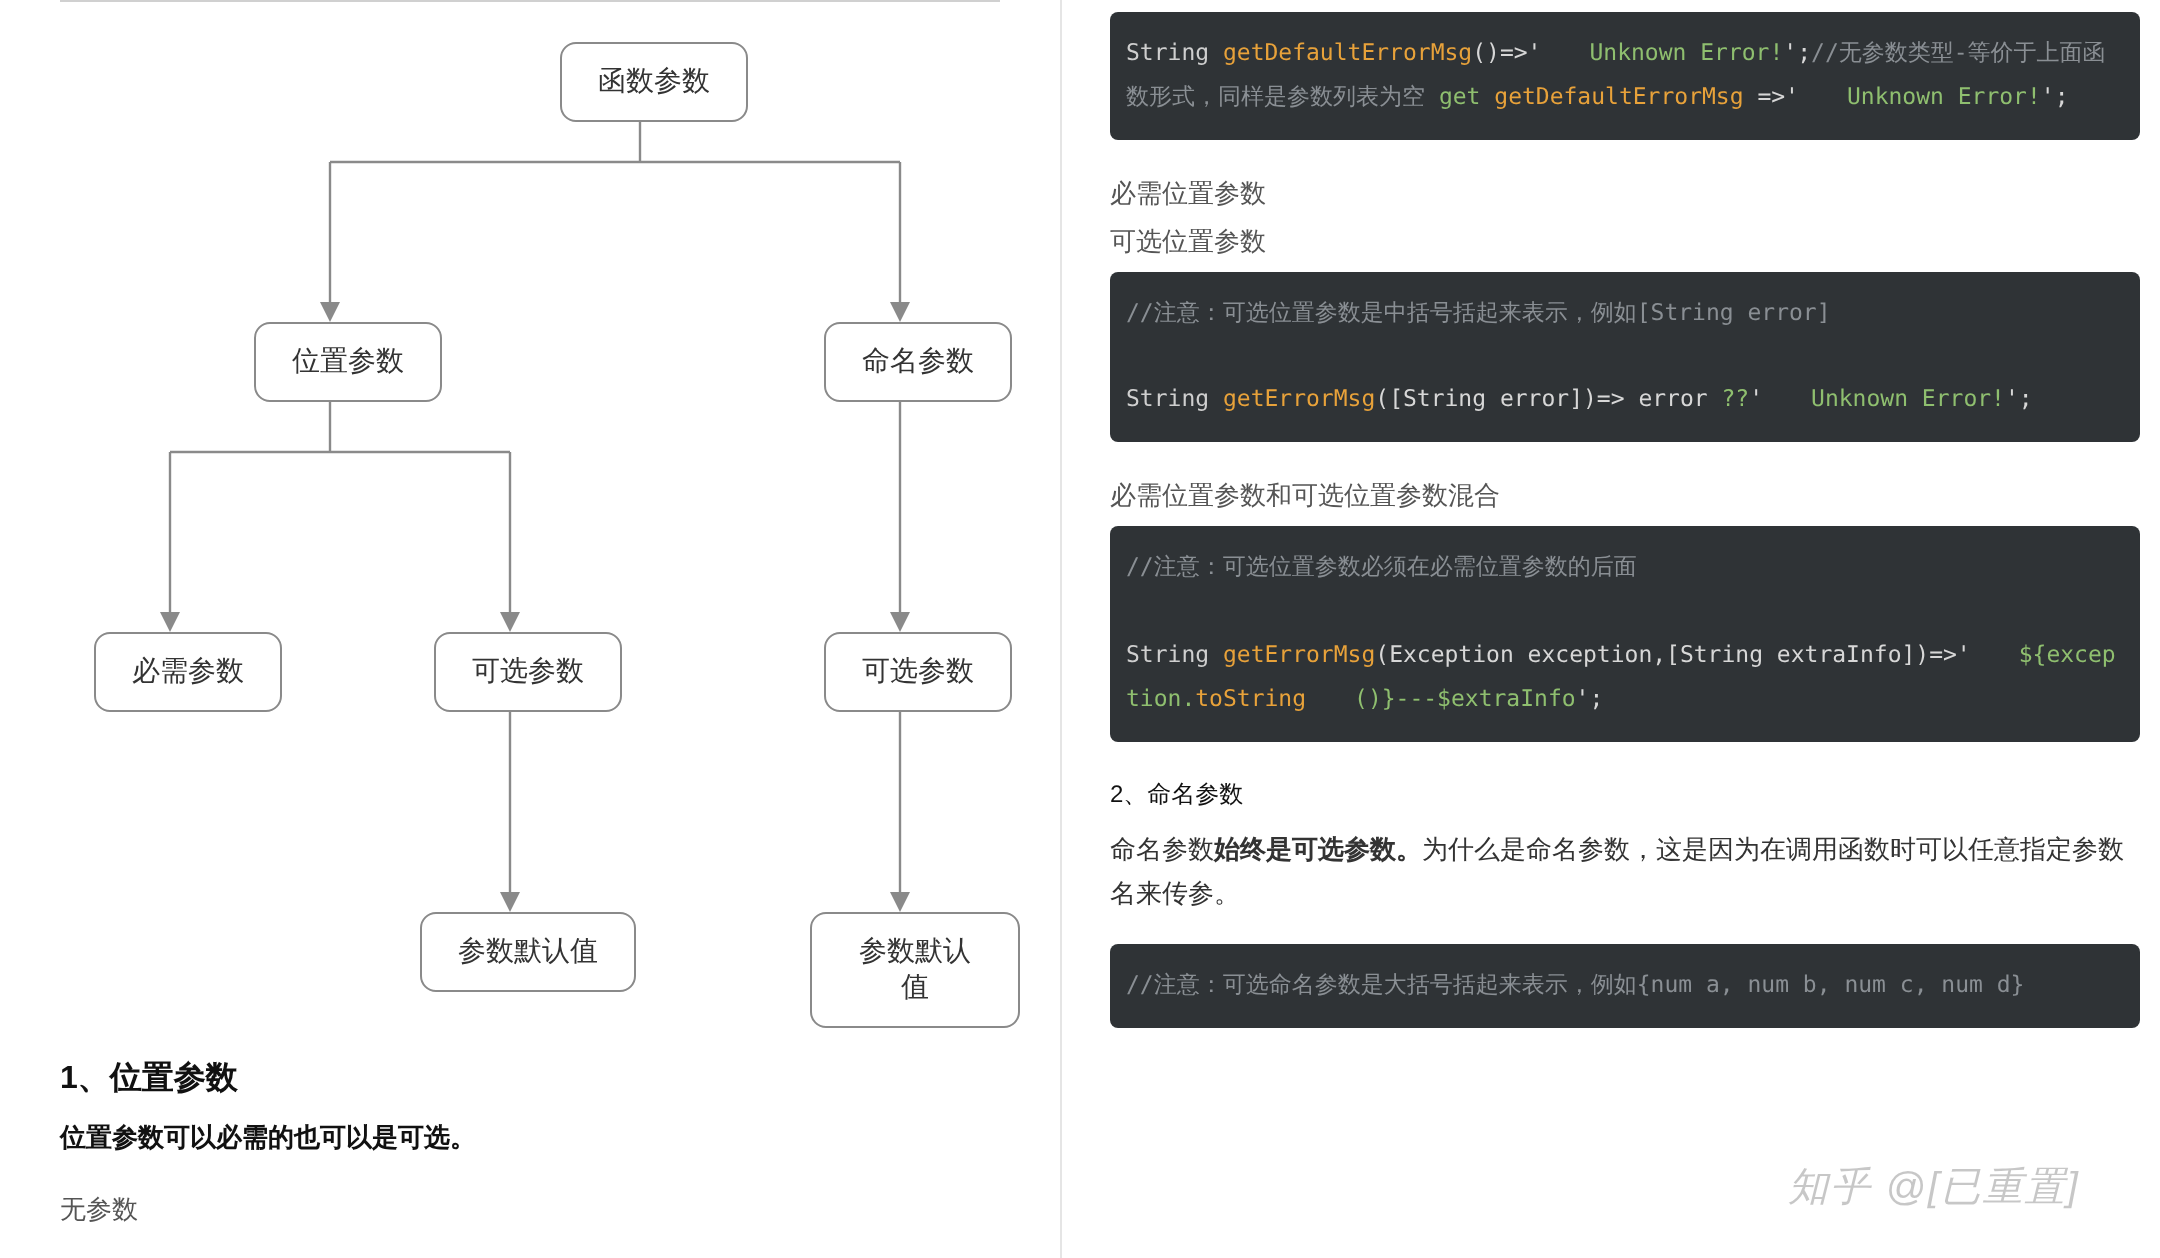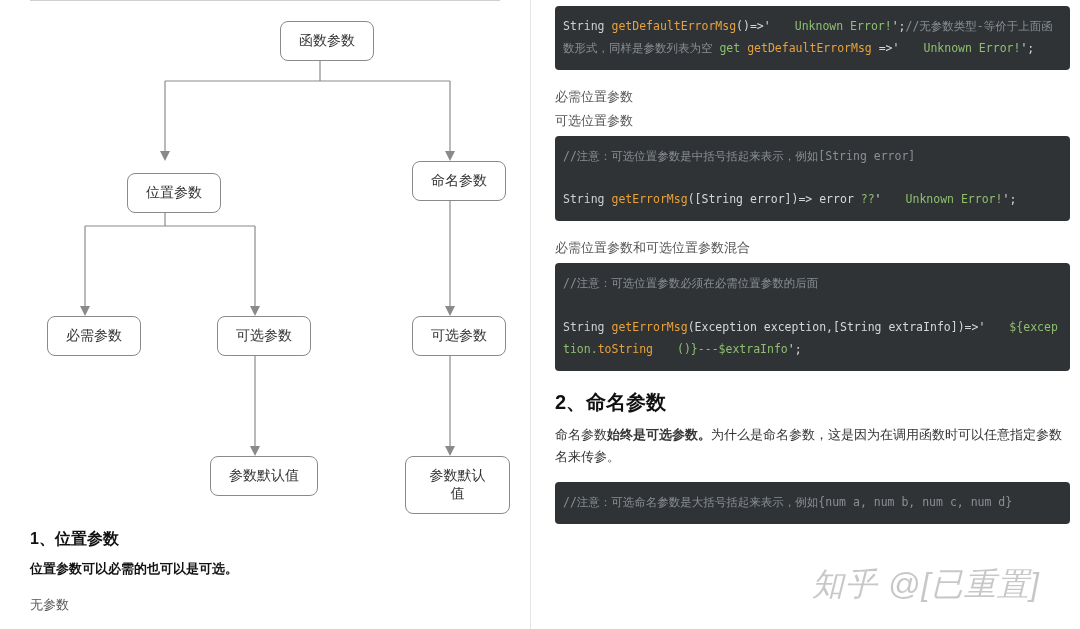--- a/index.html
+++ b/index.html
@@ -66,27 +66,27 @@
     border-radius: 4px;
     font-family: Menlo, Consolas, monospace;
     font-size: 11.5px;
     line-height: 1.9;
     padding: 10px 8px;
     margin: 6px 0 18px;
     white-space: pre-wrap;
     word-break: break-all;
   }
   .heading-r { font-size: 13px; color: #555; margin: 4px 0 6px; }
-  .h2r { font-size: 20px; font-weight: 700; margin: 14px 0 8px; }
+  .h2r { font-size: 12px; font-weight: 400; margin: 14px 0 8px; }
   .para-r { font-size: 13px; color: #333; margin: 4px 0 14px; line-height: 1.7; }
   .para-r b { font-weight: 700; }
   .watermark {
     position: absolute;
     right: 40px; bottom: 22px;
-    font-size: 32px;
+    font-size: 20px;
     color: rgba(0,0,0,0.22);
     font-style: italic;
     letter-spacing: 1px;
     pointer-events: none;
   }
   
   .c-type { color: #cfcfcf; }
   .c-fn   { color: #e8a23a; }
   .c-kw   { color: #8fbf6f; }
   .c-str  { color: #8fbf6f; padding-left: 24px; }
@@ -123,21 +123,21 @@
 
         <line x1="420" y1="195" x2="420" y2="310"></line>
         <polygon points="420,315 415,305 425,305"></polygon>
 
         <line x1="225" y1="350" x2="225" y2="450"></line>
         <polygon points="225,455 220,445 230,445"></polygon>
         <line x1="420" y1="350" x2="420" y2="450"></line>
         <polygon points="420,455 415,445 425,445"></polygon>
       </svg>
       <div class="node" style="left:250px; top:20px;">函数参数</div>
-      <div class="node" style="left:97px;  top:172px;">位置参数</div>
+      <div class="node" style="left:97px;  top:160px;">位置参数</div>
       <div class="node" style="left:382px; top:160px;">命名参数</div>
       <div class="node" style="left:17px;  top:315px;">必需参数</div>
       <div class="node" style="left:187px; top:315px;">可选参数</div>
       <div class="node" style="left:382px; top:315px;">可选参数</div>
       <div class="node" style="left:180px; top:455px;">参数默认值</div>
       <div class="node" style="left:375px; top:455px;">参数默认值</div>
     </div>
 
     <div class="sec1">1、位置参数</div>
     <div class="bold-para">位置参数可以必需的也可以是可选。</div>

